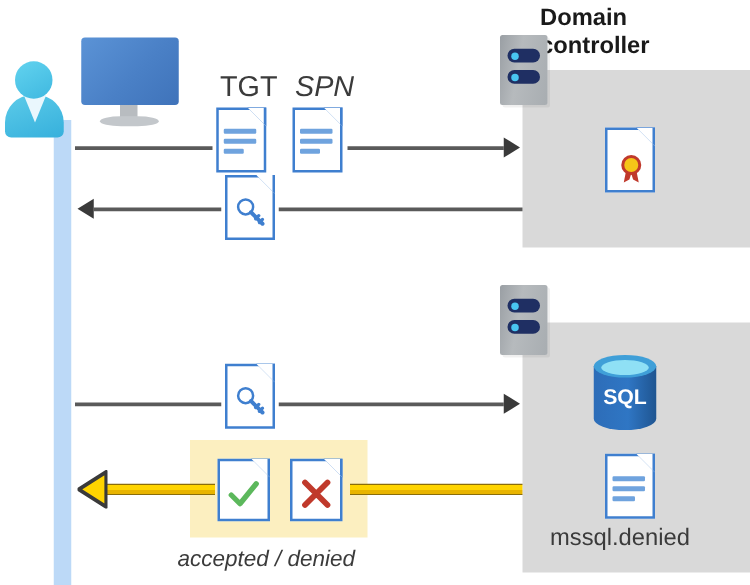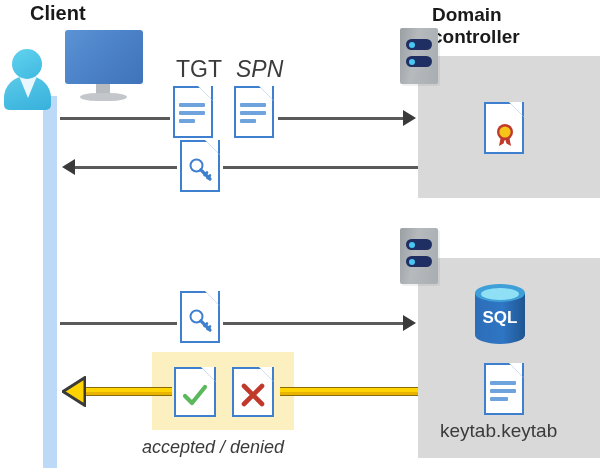--- a/index.html
+++ b/index.html
@@ -185,21 +185,20 @@
 
   <div class="abs" style="left:0;top:0;width:150px;height:115px;">
     <div class="abs" id="monitor-screen"></div>
     <div class="abs" id="monitor-neck"></div>
     <div class="abs" id="monitor-base"></div>
     <div class="abs" id="person-body"></div>
     <div class="abs" id="person-collar"></div>
     <div class="abs" id="person-head"></div>
   </div>
 
-  <div class="abs title" id="client-title">Client</div>
   <div class="abs title" id="dc-title">Domain controller</div>
 
   <div class="abs server-icon" id="dc-server">
     <div class="bay b1">
         <span class="led"></span>
       </div>
     <div class="bay b2">
         <span class="led"></span>
       </div>
   </div>
@@ -295,21 +294,21 @@
   </svg>
 
   <div class="doc" id="doc-keytab">
     <div class="sheet"></div>
       <div class="fold"></div>
       <div class="fold-notch"></div>
     <div class="line l1"></div>
       <div class="line l2"></div>
       <div class="line l3"></div>
   </div>
-  <div class="abs" id="keytab-label">keytab.keytab</div>
+  <div class="abs" id="keytab-label">mssql.denied</div>
 
   <div class="abs" id="highlight"></div>
 
   <div class="yline" id="y-seg1"></div>
   <div class="yline" id="y-seg2"></div>
   <svg class="abs" id="y-head" viewBox="0 0 24 31">
     <path d="M1 15.5 L23 1.5 L23 29.5 Z" fill="#ffd400" stroke="#3a3a3a" stroke-width="3" stroke-linejoin="round"></path>
   </svg>
 
   <div class="doc" id="doc-accept">

